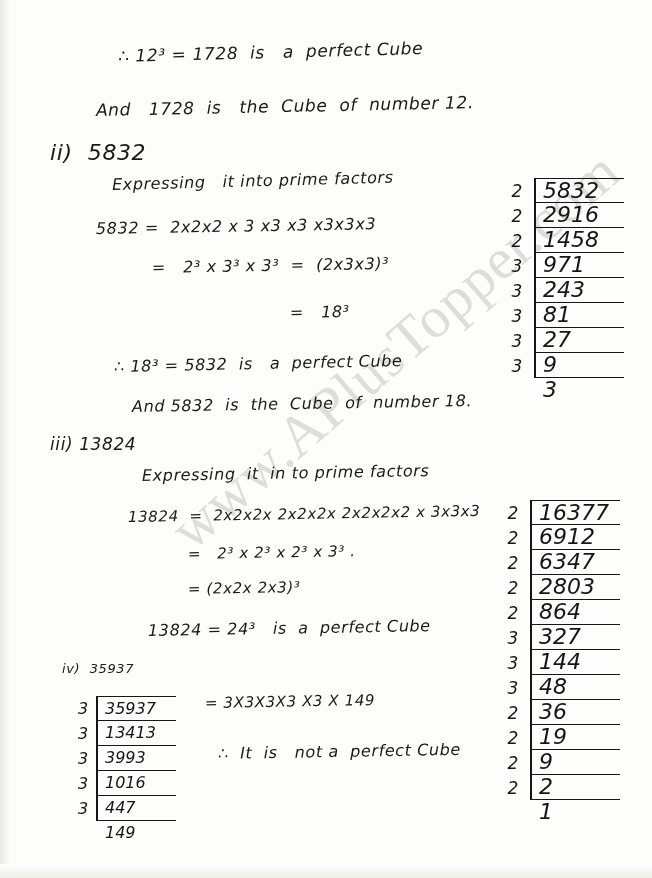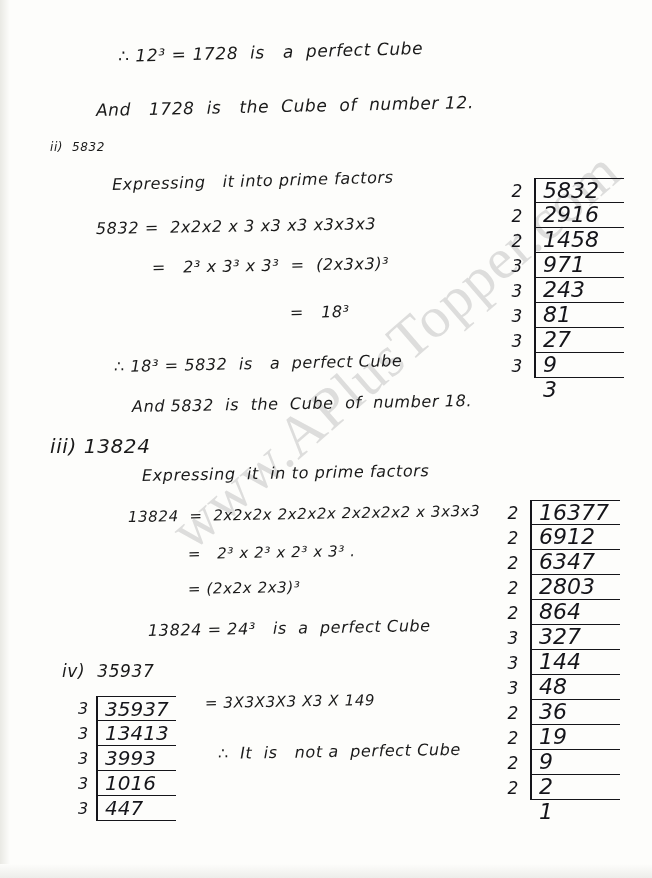--- a/index.html
+++ b/index.html
@@ -86,49 +86,49 @@
     color: #15151a;
     border-bottom: 1.5px solid #15151a;
     box-sizing: border-box;
     height: 25px;
     line-height: 24px;
   }
   .ladder .row.first .right { border-top: 1.5px solid #15151a; }
   .ladder .row.nobar .bar { background: transparent; }
   .ladder .row.tail .right { border-bottom: none; }
   .ladder.small .left { width: 26px; font-size: 16px; }
-  .ladder.small .right { width: 78px; font-size: 20px; }
+  .ladder.small .right { width: 78px; font-size: 16px; }
 </style>
 </head>
 <body>
 
 <div id="page">
 
   <div class="scan-edge-left"></div>
   <div class="scan-edge-bottom"></div>
 
   <div id="watermark">www.APlusTopper.com</div>
 
   <div id="handwriting-layer">
       <div class="hand" style="left: 118px; top: 46px; font-size: 17px; transform: rotate(-1.5deg);">∴ 12³ = 1728  is   a  perfect Cube</div>
       <div class="hand" style="left: 96px; top: 100px; font-size: 17px; transform: rotate(-1.2deg);">And   1728  is   the  Cube  of  number 12.</div>
-      <div class="hand" style="left: 50px; top: 140px; font-size: 12px; transform: rotate(0deg);">ii)  5832</div>
+      <div class="hand" style="left: 50px; top: 140px; font-size: 22px; transform: rotate(0deg);">ii)  5832</div>
       <div class="hand" style="left: 112px; top: 175px; font-size: 16px; transform: rotate(-1.5deg);">Expressing   it into prime factors</div>
       <div class="hand" style="left: 96px; top: 219px; font-size: 16px; transform: rotate(-1deg);">5832 =  2x2x2 x 3 x3 x3 x3x3x3</div>
       <div class="hand" style="left: 152px; top: 258px; font-size: 16px; transform: rotate(-1deg);">=   2³ x 3³ x 3³  =  (2x3x3)³</div>
       <div class="hand" style="left: 290px; top: 303px; font-size: 16px; transform: rotate(-1deg);">=   18³</div>
       <div class="hand" style="left: 114px; top: 357px; font-size: 16px; transform: rotate(-1.2deg);">∴ 18³ = 5832  is   a  perfect Cube</div>
       <div class="hand" style="left: 132px; top: 397px; font-size: 16px; transform: rotate(-1deg);">And 5832  is  the  Cube  of  number 18.</div>
-      <div class="hand" style="left: 50px; top: 434px; font-size: 20px; transform: rotate(0deg);">iii) 13824</div>
+      <div class="hand" style="left: 50px; top: 434px; font-size: 17px; transform: rotate(0deg);">iii) 13824</div>
       <div class="hand" style="left: 142px; top: 466px; font-size: 16px; transform: rotate(-1deg);">Expressing  it  in to prime factors</div>
       <div class="hand" style="left: 128px; top: 508px; font-size: 15px; transform: rotate(-1deg);">13824  =  2x2x2x 2x2x2x 2x2x2x2 x 3x3x3</div>
       <div class="hand" style="left: 188px; top: 545px; font-size: 15px; transform: rotate(-1deg);">=   2³ x 2³ x 2³ x 3³ .</div>
       <div class="hand" style="left: 188px; top: 580px; font-size: 15px; transform: rotate(-1deg);">= (2x2x 2x3)³</div>
       <div class="hand" style="left: 148px; top: 621px; font-size: 16px; transform: rotate(-1deg);">13824 = 24³   is  a  perfect Cube</div>
-      <div class="hand" style="left: 62px; top: 661px; font-size: 17px; transform: rotate(0deg);">iv)  35937</div>
+      <div class="hand" style="left: 62px; top: 661px; font-size: 13px; transform: rotate(0deg);">iv)  35937</div>
       <div class="hand" style="left: 205px; top: 694px; font-size: 15px; transform: rotate(-1deg);">= 3X3X3X3 X3 X 149</div>
       <div class="hand" style="left: 218px; top: 744px; font-size: 16px; transform: rotate(-1deg);">∴  It  is   not a  perfect Cube</div>
     </div>
   <div id="ladders-layer">
       <div class="ladder" style="left: 500px; top: 178px;">
         <div class="row first">
           <div class="left">2</div>
           <div class="bar"></div>
           <div class="right">5832</div>
         </div>
@@ -259,16 +259,21 @@
         <div class="row">
           <div class="left">3</div>
           <div class="bar"></div>
           <div class="right">1016</div>
         </div>
         <div class="row">
           <div class="left">3</div>
           <div class="bar"></div>
           <div class="right">447</div>
         </div>
+        <div class="row nobar tail">
+          <div class="left"></div>
+          <div class="bar"></div>
+          <div class="right">149</div>
+        </div>
       </div>
     </div>
 
 </div>
 
 </body></html>

